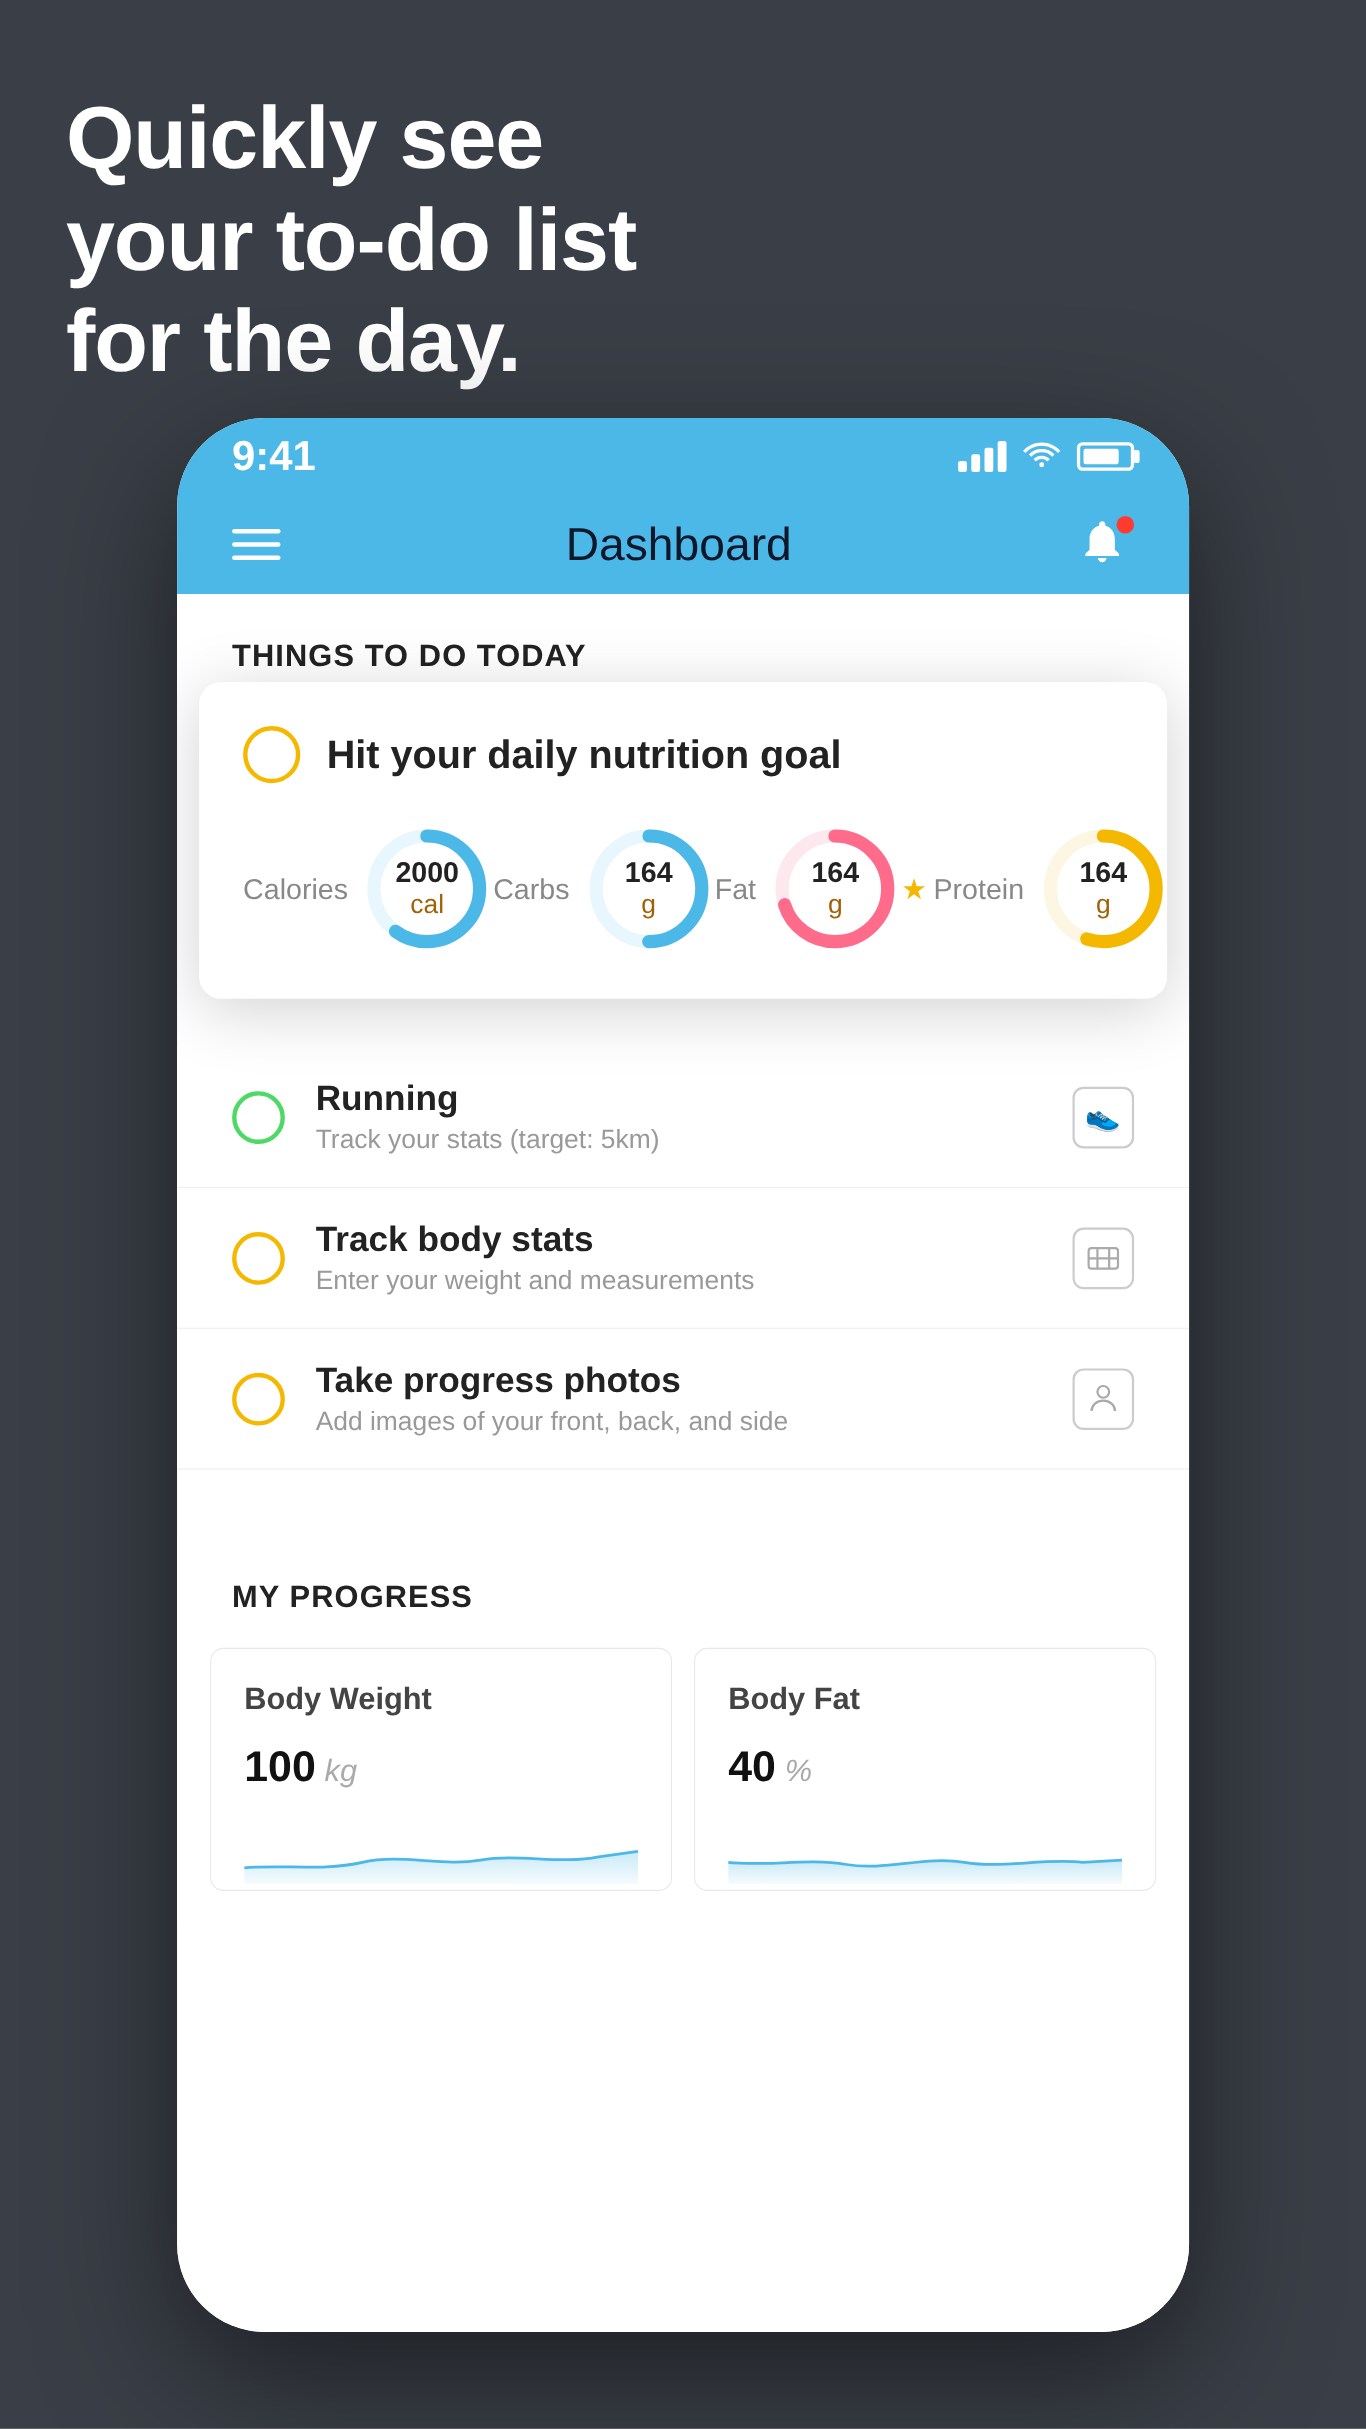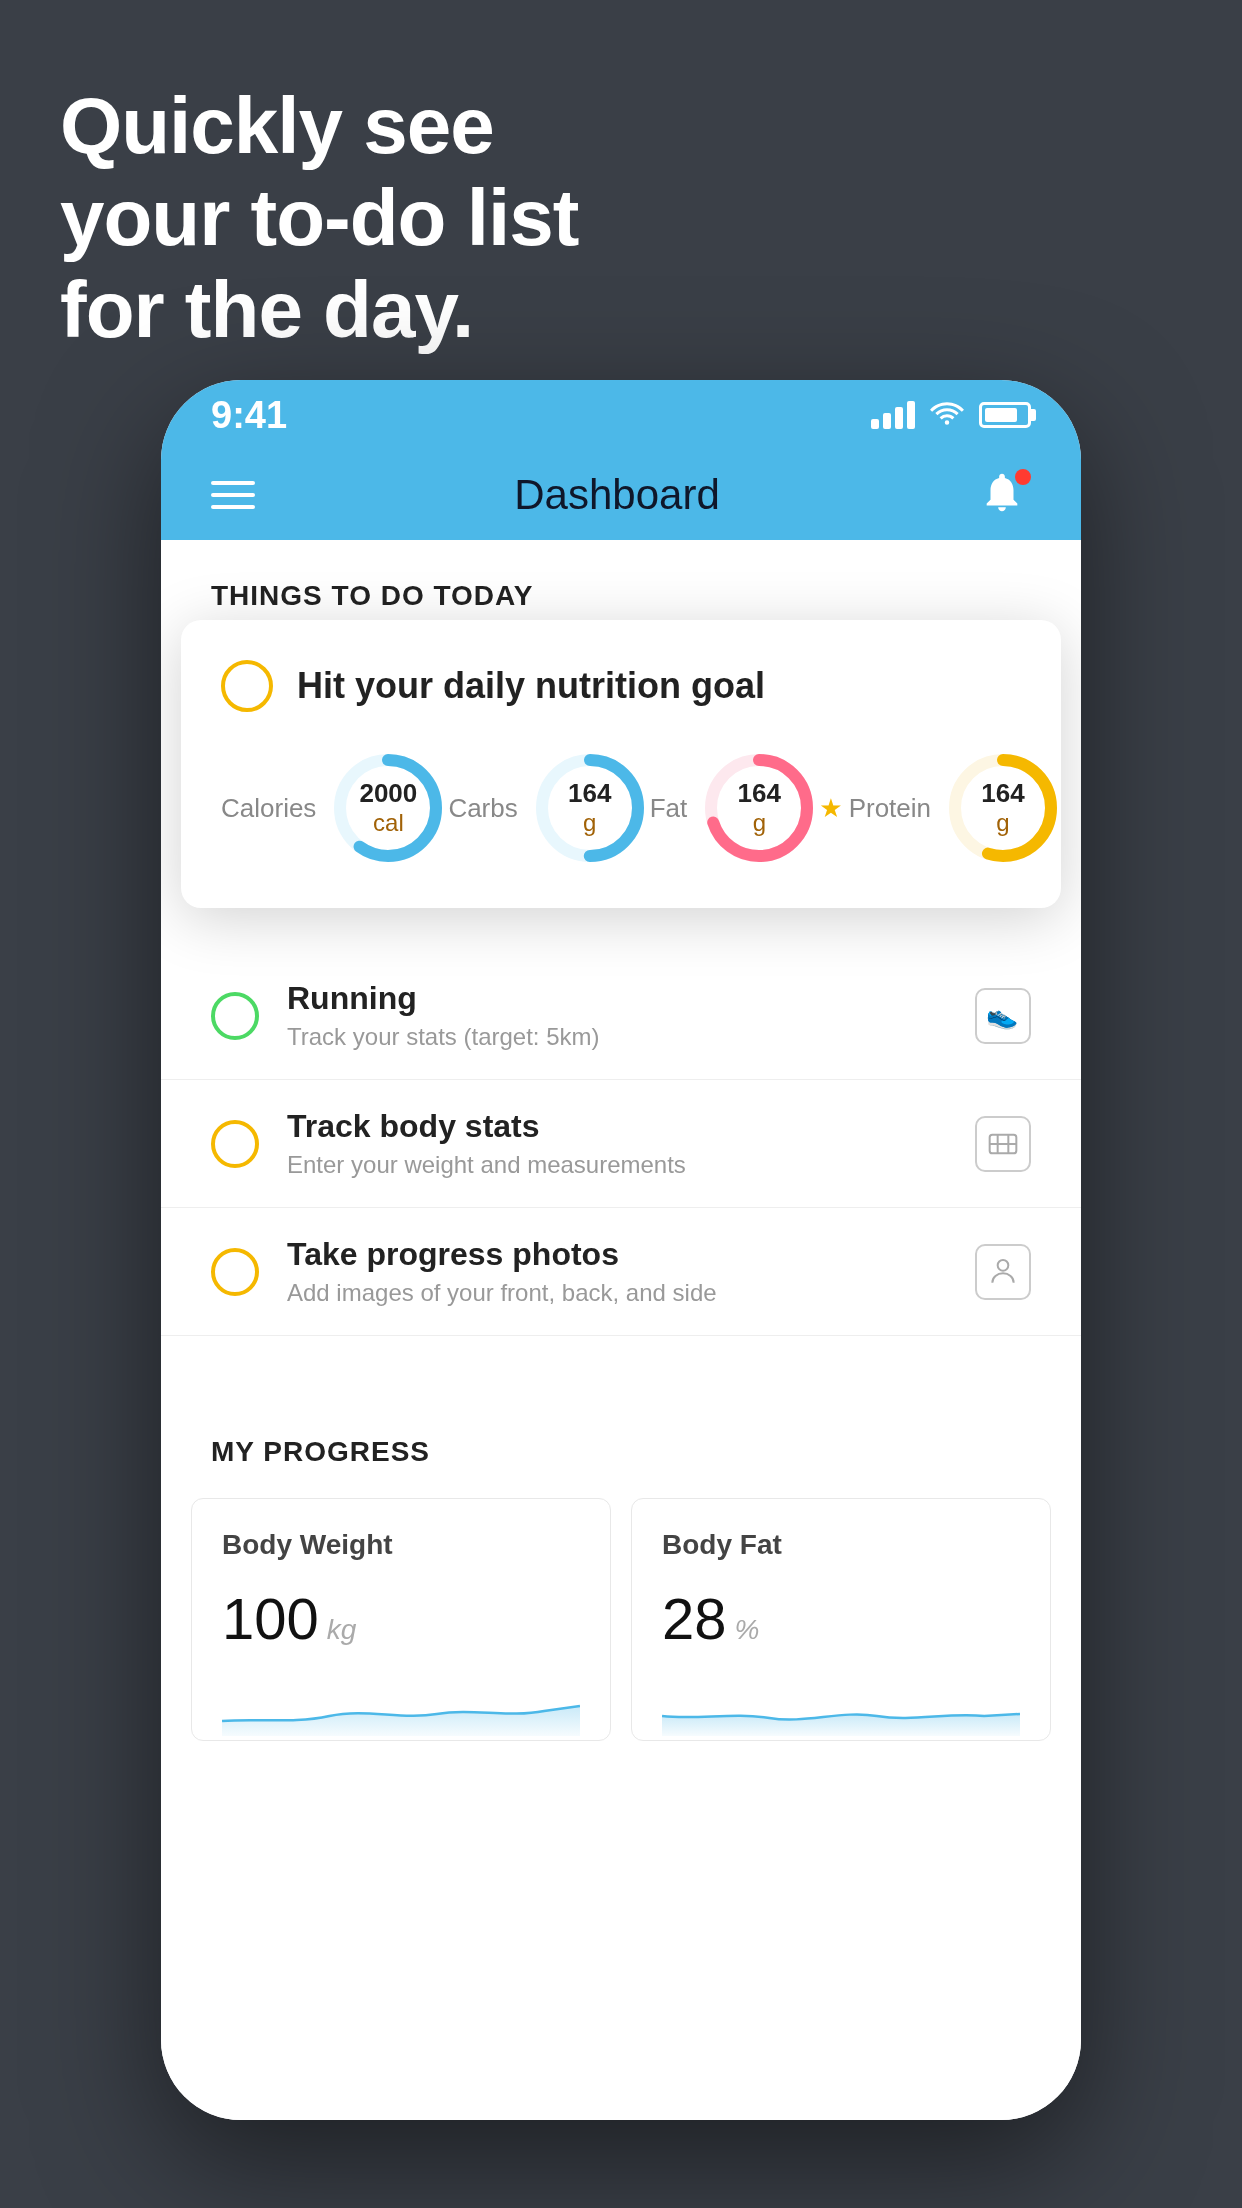--- a/index.html
+++ b/index.html
@@ -342,22 +342,22 @@
       color: #444;
       margin-bottom: 24px;
     }
     .progress-value-row {
       display: flex;
       align-items: baseline;
       gap: 8px;
       margin-bottom: 24px;
     }
     .progress-value {
-      font-size: 58px;
-      font-weight: 400;
+      font-size: 39px;
+      font-weight: 700;
       color: #111;
     }
     .progress-unit {
       font-size: 28px;
       color: #aaa;
       font-weight: 400;
       font-style: italic;
     }
     .mini-chart {
       width: 100%;
@@ -554,21 +554,21 @@
               </linearGradient>
             </defs>
             <path d="M0 45 C30 42 60 48 90 40 C120 32 150 44 180 38 C210 32 240 42 270 35 L300 30 L300 60 L0 60 Z" fill="url(#wGrad)"></path>
             <path d="M0 45 C30 42 60 48 90 40 C120 32 150 44 180 38 C210 32 240 42 270 35 L300 30" fill="none" stroke="#4cb8e8" stroke-width="2.5"></path>
           </svg>
         </div>
 
         <div class="progress-card">
           <div class="progress-card-title">Body Fat</div>
           <div class="progress-value-row">
-            <span class="progress-value">28</span>
+            <span class="progress-value">40</span>
             <span class="progress-unit">%</span>
           </div>
           <svg class="mini-chart" viewBox="0 0 300 60" preserveAspectRatio="none">
             <defs>
               <linearGradient id="fGrad" x1="0" y1="0" x2="0" y2="1">
                 <stop offset="0%" stop-color="#4cb8e8" stop-opacity="0.3"></stop>
                 <stop offset="100%" stop-color="#4cb8e8" stop-opacity="0.05"></stop>
               </linearGradient>
             </defs>
             <path d="M0 40 C30 44 60 36 90 42 C120 48 150 34 180 40 C210 46 240 36 270 40 L300 38 L300 60 L0 60 Z" fill="url(#fGrad)"></path>

